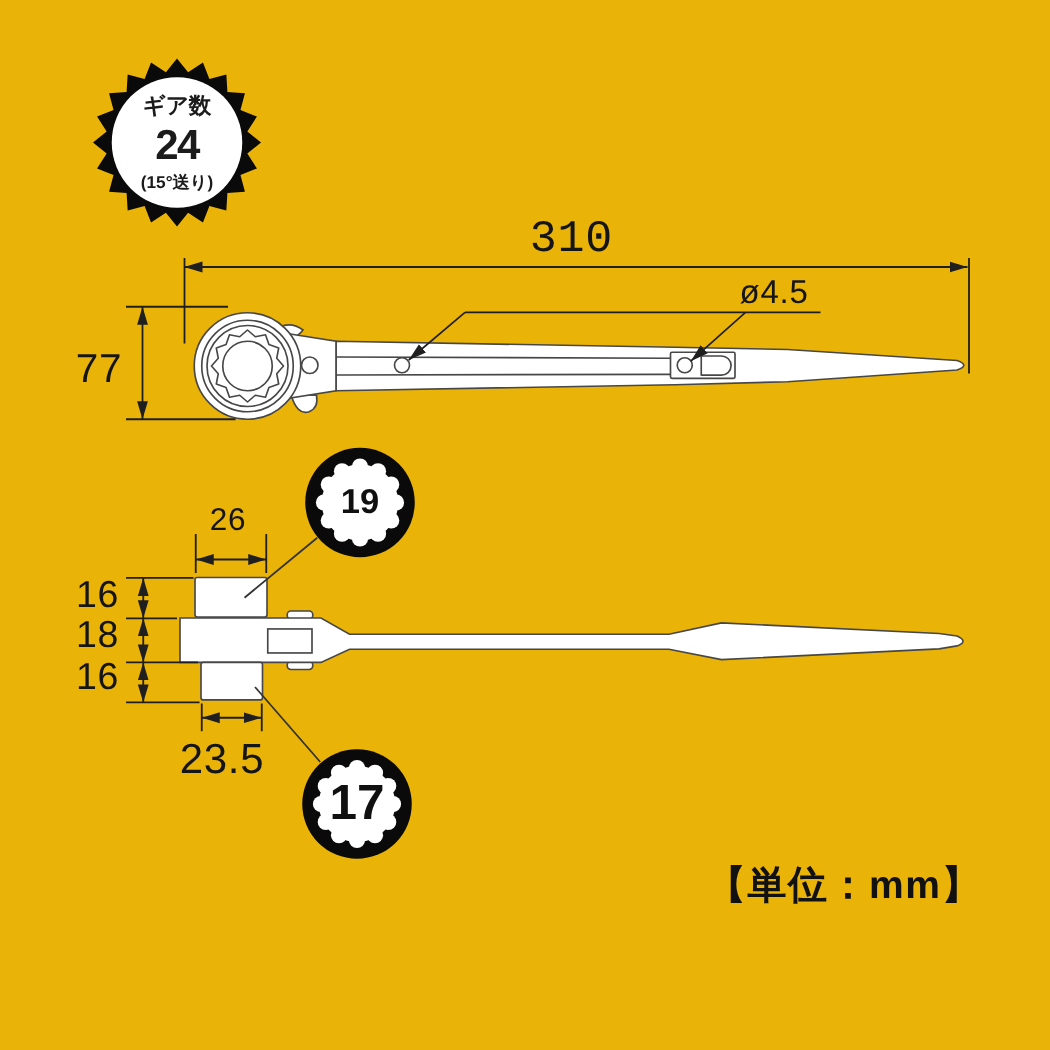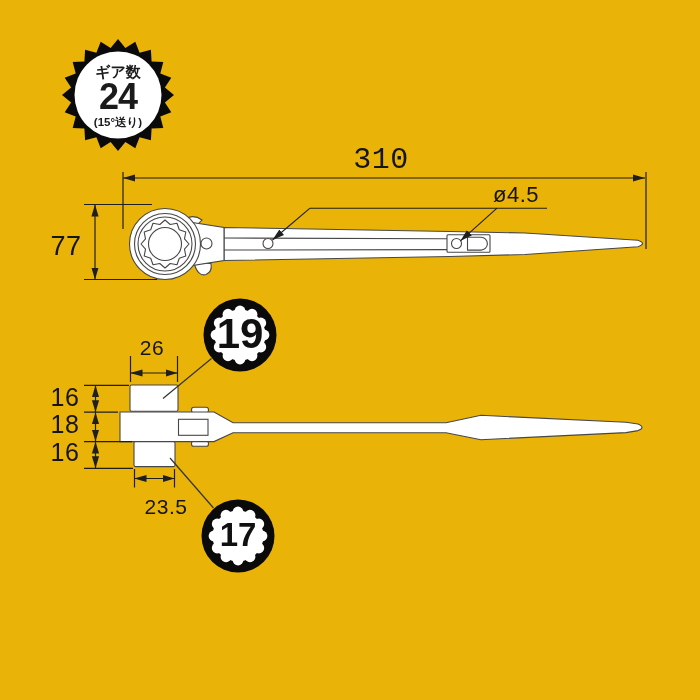--- a/index.html
+++ b/index.html
@@ -117,21 +117,21 @@
       <line x1="213.5" y1="508" x2="170" y2="458"></line>
     </g>
   </svg>
 
   <div class="badge" style="left:58px;top:35px;width:120px;height:120px;">
     <svg width="120" height="120" viewBox="0 0 120 120">
       <polygon fill="#0a0a0a" points="60.0,4.0 67.4,13.1 77.3,6.7 81.6,17.7 92.9,14.7 93.6,26.4 105.3,27.1 102.3,38.4 113.3,42.7 106.9,52.6 116.0,60.0 106.9,67.4 113.3,77.3 102.3,81.6 105.3,92.9 93.6,93.6 92.9,105.3 81.6,102.3 77.3,113.3 67.4,106.9 60.0,116.0 52.6,106.9 42.7,113.3 38.4,102.3 27.1,105.3 26.4,93.6 14.7,92.9 17.7,81.6 6.7,77.3 13.1,67.4 4.0,60.0 13.1,52.6 6.7,42.7 17.7,38.4 14.7,27.1 26.4,26.4 27.1,14.7 38.4,17.7 42.7,6.7 52.6,13.1"></polygon>
       <circle cx="60" cy="60" r="43.5" fill="#fff"></circle>
     </svg>
     <div class="gear-text" style="top:36px;font-size:15px;">ギア数</div>
-    <div class="gear-text" style="top:62px;font-size:36px;letter-spacing:-1px;">24</div>
+    <div class="gear-text" style="top:62px;font-size:28px;letter-spacing:-1px;">24</div>
     <div class="gear-text" style="top:88px;font-size:11.5px;">(15°送り)</div>
   </div>
 
   <div class="badge" style="left:200px;top:295px;width:80px;height:80px;">
     <svg width="80" height="80" viewBox="0 0 80 80">
       <circle cx="40" cy="40" r="36.5" fill="#0a0a0a"></circle>
       <g>
           <circle cx="40.0" cy="16.0" r="5.4" fill="#fff"></circle>
           <circle cx="52.0" cy="19.2" r="5.4" fill="#fff"></circle>
           <circle cx="60.8" cy="28.0" r="5.4" fill="#fff"></circle>
@@ -140,21 +140,21 @@
           <circle cx="52.0" cy="60.8" r="5.4" fill="#fff"></circle>
           <circle cx="40.0" cy="64.0" r="5.4" fill="#fff"></circle>
           <circle cx="28.0" cy="60.8" r="5.4" fill="#fff"></circle>
           <circle cx="19.2" cy="52.0" r="5.4" fill="#fff"></circle>
           <circle cx="16.0" cy="40.0" r="5.4" fill="#fff"></circle>
           <circle cx="19.2" cy="28.0" r="5.4" fill="#fff"></circle>
           <circle cx="28.0" cy="19.2" r="5.4" fill="#fff"></circle>
         </g>
       <circle cx="40" cy="40" r="25.5" fill="#fff"></circle>
     </svg>
-    <span class="num" style="font-size:42px;">19</span>
+    <span class="num" style="font-size:23px;">19</span>
   </div>
 
   <div class="badge" style="left:198px;top:496px;width:80px;height:80px;">
     <svg width="80" height="80" viewBox="0 0 80 80">
       <circle cx="40" cy="40" r="36.5" fill="#0a0a0a"></circle>
       <g>
           <circle cx="40.0" cy="16.0" r="5.4" fill="#fff"></circle>
           <circle cx="52.0" cy="19.2" r="5.4" fill="#fff"></circle>
           <circle cx="60.8" cy="28.0" r="5.4" fill="#fff"></circle>
           <circle cx="64.0" cy="40.0" r="5.4" fill="#fff"></circle>
@@ -173,16 +173,17 @@
   </div>
 
   <div class="lbl" style="left:381px;top:160px;font-size:30px;font-family:Liberation Mono, monospace;">310</div>
   <div class="lbl" style="left:66px;top:246px;font-size:27px;">77</div>
   <div class="lbl" style="left:516px;top:195px;font-size:22px;">ø4.5</div>
 
   <div class="lbl" style="left:152px;top:347px;font-size:21px;">26</div>
   <div class="lbl" style="left:65px;top:397px;font-size:25px;">16</div>
   <div class="lbl" style="left:65px;top:424px;font-size:25px;">18</div>
   <div class="lbl" style="left:65px;top:452px;font-size:25px;">16</div>
-  <div class="lbl" style="left:166px;top:506px;font-size:21px;">23.5</div>
+  <div class="lbl" style="left:148px;top:506px;font-size:28px;">23.5</div>
 
+  <div class="unit" style="left:563px;top:590px;font-size:26px;">【単位：mm】</div>
 
 </div>
 
 </body></html>

